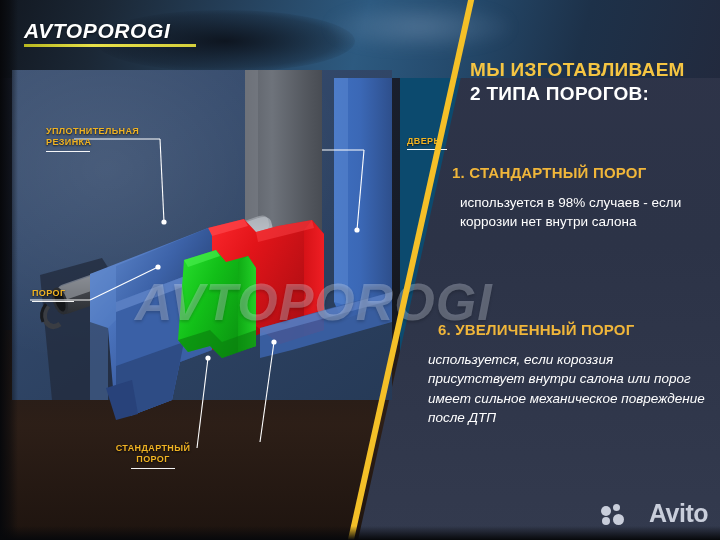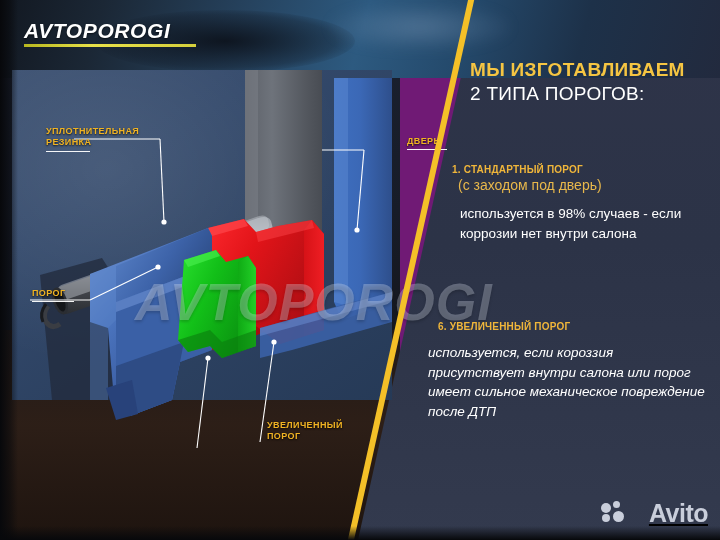--- a/index.html
+++ b/index.html
@@ -1,21 +1,21 @@
 <!DOCTYPE html>
 <html><head>
 <meta charset="utf-8">
 <style>
   html,body{margin:0;padding:0;}
   body{
     width:720px;height:540px;overflow:hidden;
     font-family:"Liberation Sans", sans-serif;
     background:#2b3247;
   }
-  #stage{position:relative;width:720px;height:540px;overflow:hidden;background:#701a75;}
+  #stage{position:relative;width:720px;height:540px;overflow:hidden;background:#0c4a6e;}
 
   
   .bg-top{
     position:absolute;left:0;top:0;width:720px;height:78px;
     background:linear-gradient(105deg,#121821 0%,#1b2735 14%,#26435f 34%,#2d5a80 50%,#24496b 64%,#1d3149 80%,#222a3e 100%);
   }
   .bg-top:after{
     content:"";position:absolute;left:95px;top:10px;width:260px;height:62px;border-radius:50%;
     background:radial-gradient(ellipse at 50% 50%,rgba(10,14,22,.85) 0%,rgba(16,24,36,.35) 60%,rgba(16,24,36,0) 75%);
   }
@@ -97,37 +97,37 @@
     color:rgba(225,232,245,.30);
     text-shadow:0 2px 3px rgba(0,0,0,.18);
     white-space:nowrap;pointer-events:none;
     font-family:"Liberation Sans", sans-serif;
   }
 
   
   .rightcol{position:absolute;left:400px;top:0;width:320px;height:540px;z-index:24;}
   .headline{position:absolute;left:70px;top:58px;width:250px;}
   .headline .l1{color:#f5c542;font-size:19px;font-weight:bold;letter-spacing:.3px;line-height:1.25;}
-  .headline .l2{color:#ffffff;font-size:19px;font-weight:normal;letter-spacing:.3px;line-height:1.25;}
+  .headline .l2{color:#ffffff;font-size:19px;font-weight:bold;letter-spacing:.3px;line-height:1.25;}
 
   .sec{position:absolute;left:0;width:320px;}
   .sec1{top:163px;}
   .sec2{top:320px;}
-  .sec .h{color:#f0b63a;font-size:10px;font-weight:bold;letter-spacing:.2px;line-height:1.3;}
+  .sec .h{color:#f0b63a;font-size:15px;font-weight:bold;letter-spacing:.2px;line-height:1.3;}
   .sec .sub{color:#e8b84b;font-size:14px;line-height:1.3;font-weight:normal;}
   .sec .body{color:#ffffff;font-size:13.5px;line-height:1.45;margin-top:10px;}
   .sec1 .h{padding-left:52px;}
   .sec1 .sub{padding-left:58px;}
   .sec1 .body{padding-left:60px;padding-right:12px;}
   .sec2 .h{padding-left:38px;}
   .sec2 .sub{padding-left:30px;}
   .sec2 .body{padding-left:28px;padding-right:14px;font-style:italic;}
 
   
-  .avito{position:absolute;right:12px;bottom:14px;z-index:26;display:flex;align-items:flex-start;gap:22px;text-decoration:underline;}
+  .avito{position:absolute;right:12px;bottom:14px;z-index:26;display:flex;align-items:flex-end;gap:22px;}
   .avito-dots{position:relative;width:26px;height:22px;}
   .avito-dots i{position:absolute;border-radius:50%;background:#c9cedb;display:block;}
   .avito-dots i:nth-child(1){width:10px;height:10px;left:0;top:2px;}
   .avito-dots i:nth-child(2){width:7px;height:7px;left:12px;top:0px;}
   .avito-dots i:nth-child(3){width:8px;height:8px;left:1px;top:13px;}
   .avito-dots i:nth-child(4){width:11px;height:11px;left:12px;top:10px;}
   .avito-word{color:#c9cedb;font-size:25px;font-weight:bold;letter-spacing:-.5px;line-height:1;}
 </style>
 </head>
 <body>
@@ -277,43 +277,43 @@
     <div class="lbl" style="left:358px;top:66px;width:60px;margin-left:37px;">
       <span>ДВЕРЬ</span>
       <span class="u" style="width:40px;"></span>
     </div>
 
     <div class="lbl" style="left:20px;top:218px;width:60px;">
       <span>ПОРОГ</span>
       <span class="u" style="width:42px;"></span>
     </div>
 
-
-    <div class="lbl" style="left:255px;top:350px;width:96px;">
-      <span>УВЕЛИЧЕННЫЙ</span>
+    <div class="lbl" style="left:93px;top:373px;width:96px;text-align:center;">
+      <span>СТАНДАРТНЫЙ</span>
       <span>ПОРОГ</span>
-    </div>
+      <span class="u" style="width:44px;margin-left:26px;"></span>
+    </div>
+
   </div>
 
   <div class="watermark">AVTOPOROGI</div>
 
   <svg class="divider" viewBox="0 0 720 540">
     <line x1="472" y1="-4" x2="350" y2="544" stroke="#f4c028" stroke-width="6"></line>
   </svg>
 
   <div class="rightcol">
 
     <div class="headline">
       <div class="l1">МЫ ИЗГОТАВЛИВАЕМ</div>
       <div class="l2">2 ТИПА ПОРОГОВ:</div>
     </div>
 
     <div class="sec sec1">
       <div class="h">1. СТАНДАРТНЫЙ ПОРОГ</div>
-      <div class="sub">(с заходом под дверь)</div>
       <div class="body">используется в 98% случаев - если коррозии нет внутри салона</div>
     </div>
 
     <div class="sec sec2">
       <div class="h">6. УВЕЛИЧЕННЫЙ ПОРОГ</div>
       <div class="body">используется, если короззия присутствует внутри салона или порог имеет сильное механическое повреждение после ДТП</div>
     </div>
   </div>
 
   <div class="avito">

